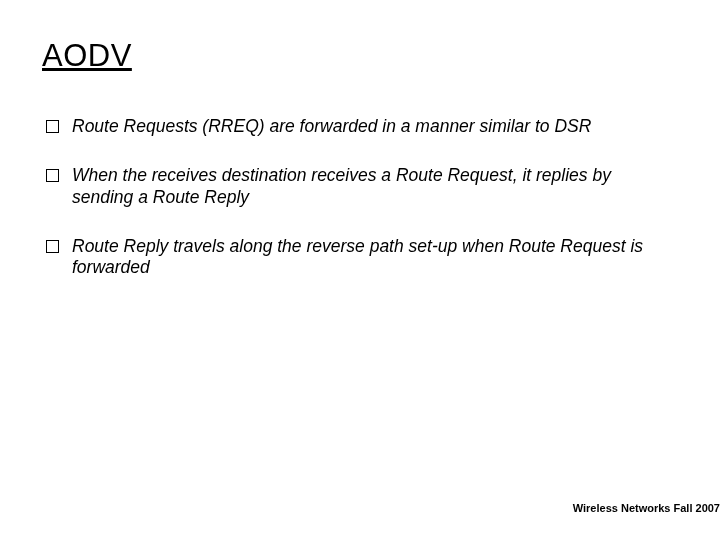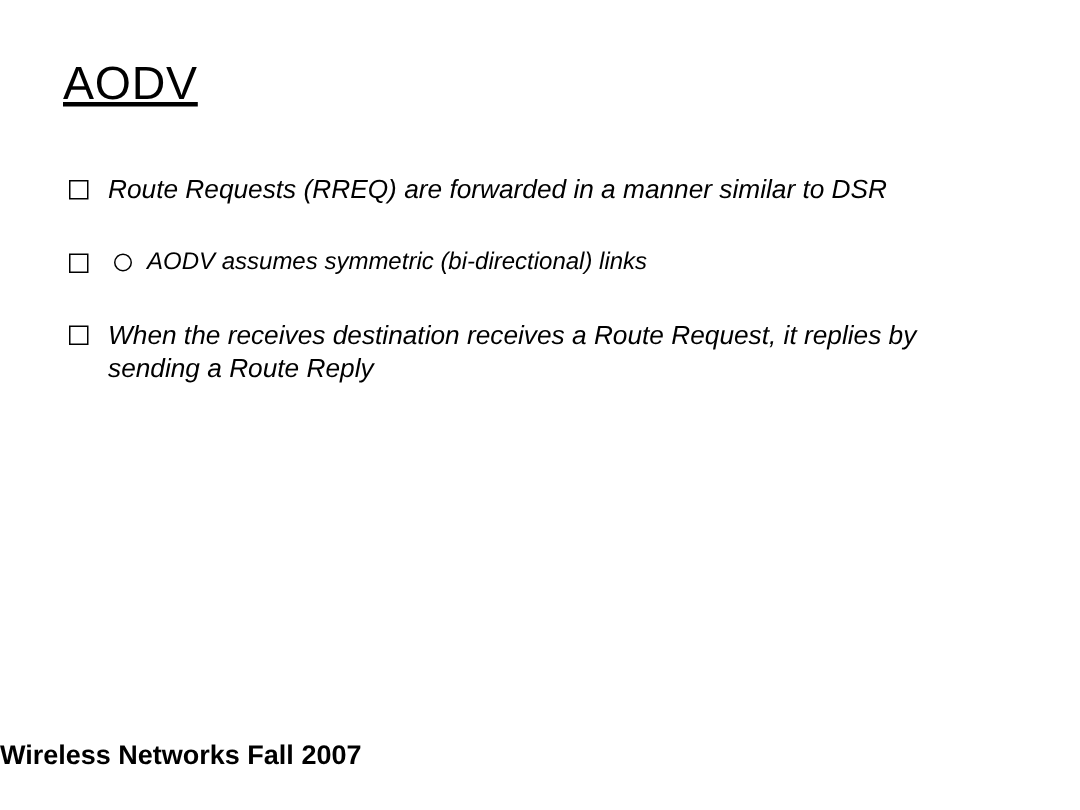--- a/index.html
+++ b/index.html
@@ -47,41 +47,39 @@
     width: 10px;
     height: 10px;
     border: 1.4px solid #000;
     border-radius: 50%;
     background: #fff;
   }
   .footer {
     position: absolute;
     left: 0; right: 0;
     bottom: 26px;
-    text-align: left;
-    font-size: 18px;
+    text-align: right;
+    font-size: 11px;
     font-weight: 700;
   }
 </style>
 </head>
 <body>
 
 <div class="slide">
   <h1 class="title">AODV</h1>
 
   <ul class="bullets">
     <li>
       <span>Route Requests (RREQ) are forwarded in a manner similar to DSR</span>
     </li>
     <li>
-      <ul class="sub">
-        <li>
-          <span>AODV assumes symmetric (bi-directional) links</span>
-        </li>
-      </ul>
     </li>
     <li>
       <span>When the receives destination receives a Route Request, it replies by sending a Route Reply</span>
+    </li>
+    <li>
+      <span>Route Reply travels along the reverse path set-up when Route Request is forwarded</span>
     </li>
   </ul>
 
   <div class="footer">Wireless Networks Fall 2007</div>
 </div>
 
 </body></html>

